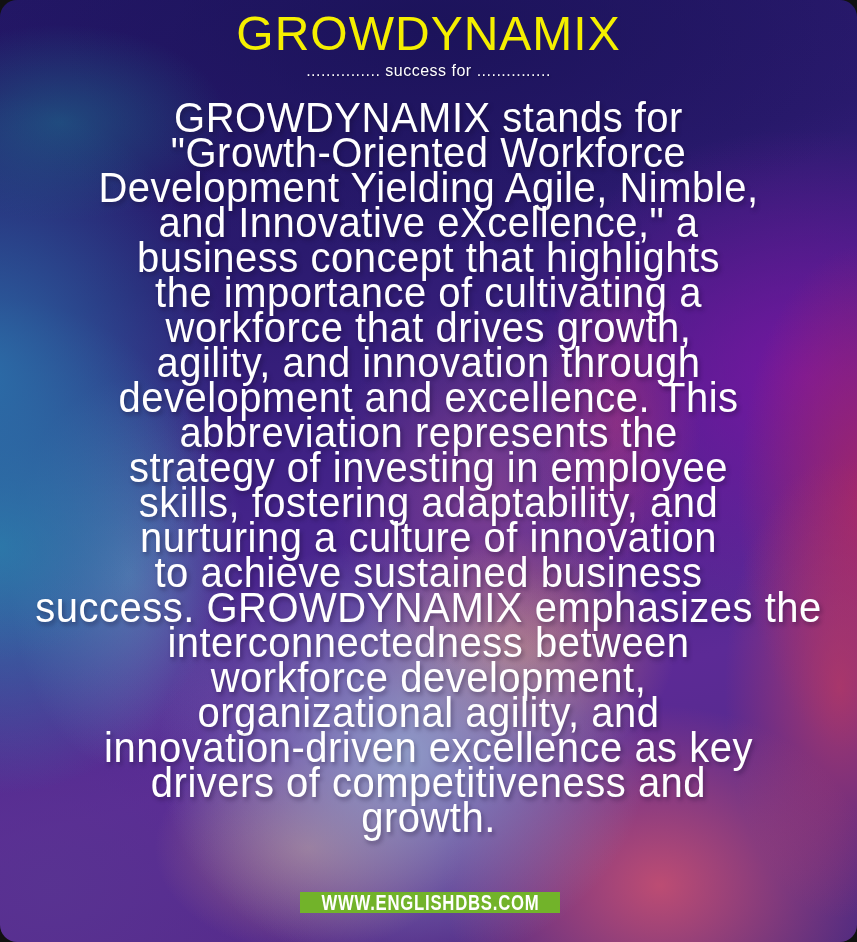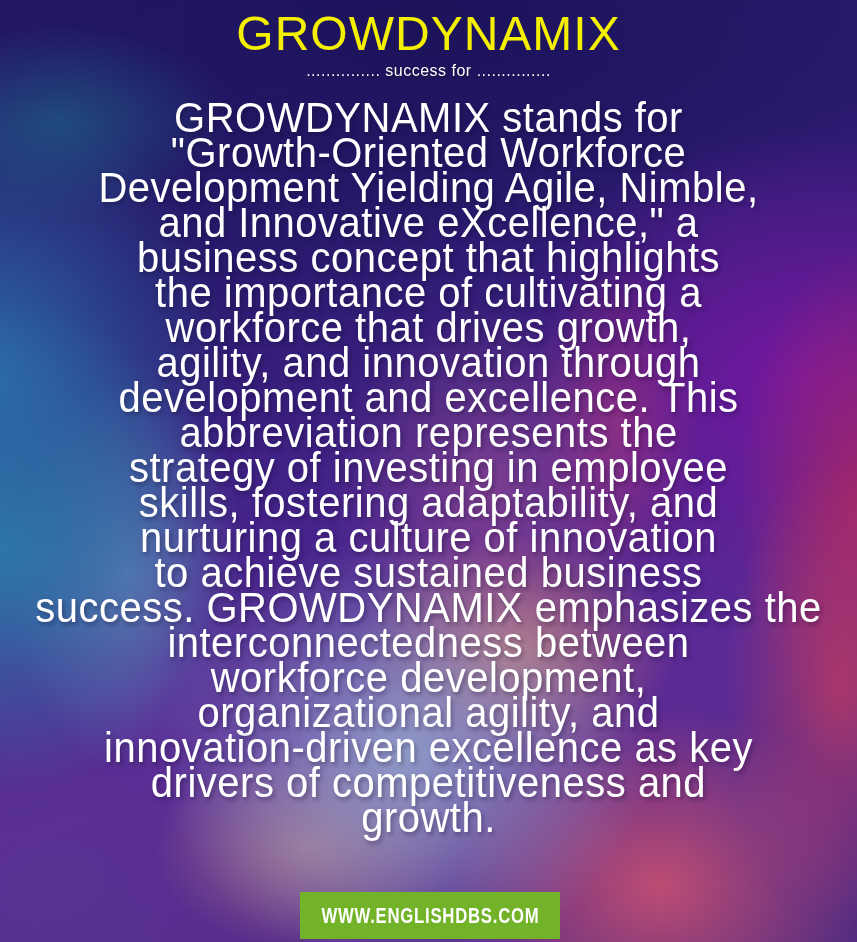--- a/index.html
+++ b/index.html
@@ -27,20 +27,21 @@
       radial-gradient(ellipse 340px 300px at 47% 80%, rgba(150,168,205,0.90), transparent 72%),
       radial-gradient(ellipse 230px 170px at 60% 69%, rgba(230,150,105,0.65), transparent 70%),
       radial-gradient(ellipse 220px 150px at 36% 90%, rgba(225,165,125,0.50), transparent 70%),
       radial-gradient(ellipse 300px 250px at 77% 94%, rgba(215,85,110,0.80), transparent 72%),
       radial-gradient(ellipse 160px 320px at 98% 73%, rgba(195,60,95,0.70), transparent 72%),
       radial-gradient(ellipse 170px 340px at 101% 53%, rgba(175,40,95,0.80), transparent 75%),
       radial-gradient(ellipse 400px 330px at 94% 40%, rgba(128,20,165,0.80), transparent 75%),
       radial-gradient(ellipse 360px 300px at 6% 94%, rgba(88,52,145,0.85), transparent 75%),
       radial-gradient(ellipse 600px 280px at 50% 3%, rgba(26,18,88,0.85), transparent 80%),
       linear-gradient(165deg, #231766 0%, #2a1a6e 28%, #46248c 52%, #5c2a96 72%, #4e2a80 100%);
+    border-radius: 17px;
   }
 
   .title {
     position: absolute;
     top: 10px;
     left: 0;
     width: 100%;
     text-align: center;
     font-family: "Liberation Sans", sans-serif;
     font-weight: 400;
@@ -80,21 +81,21 @@
     height: 35px;
     white-space: nowrap;
     transform: scaleY(1.04);
   }
 
   .banner {
     position: absolute;
     left: 300px;
     top: 892px;
     width: 260px;
-    height: 47px;
+    height: 21px;
     background: var(--banner-bg);
     display: flex;
     align-items: center;
     justify-content: center;
     cursor: pointer;
     text-decoration: none;
   }
   .banner .url {
     font-family: "Liberation Sans", sans-serif;
     font-weight: bold;

